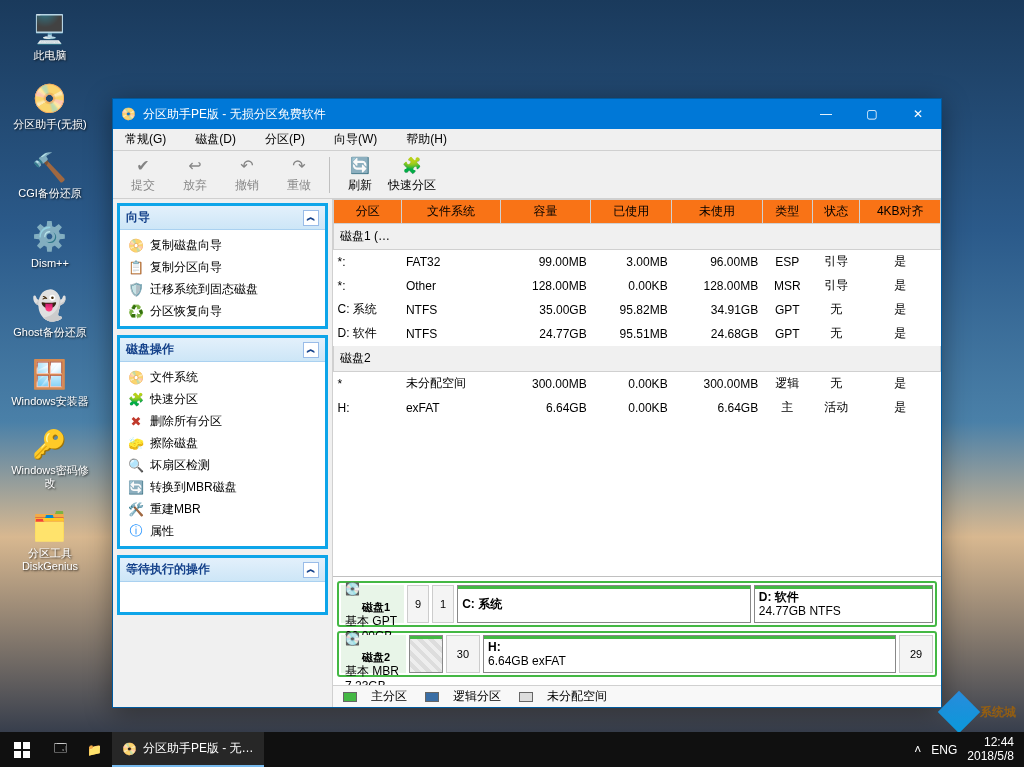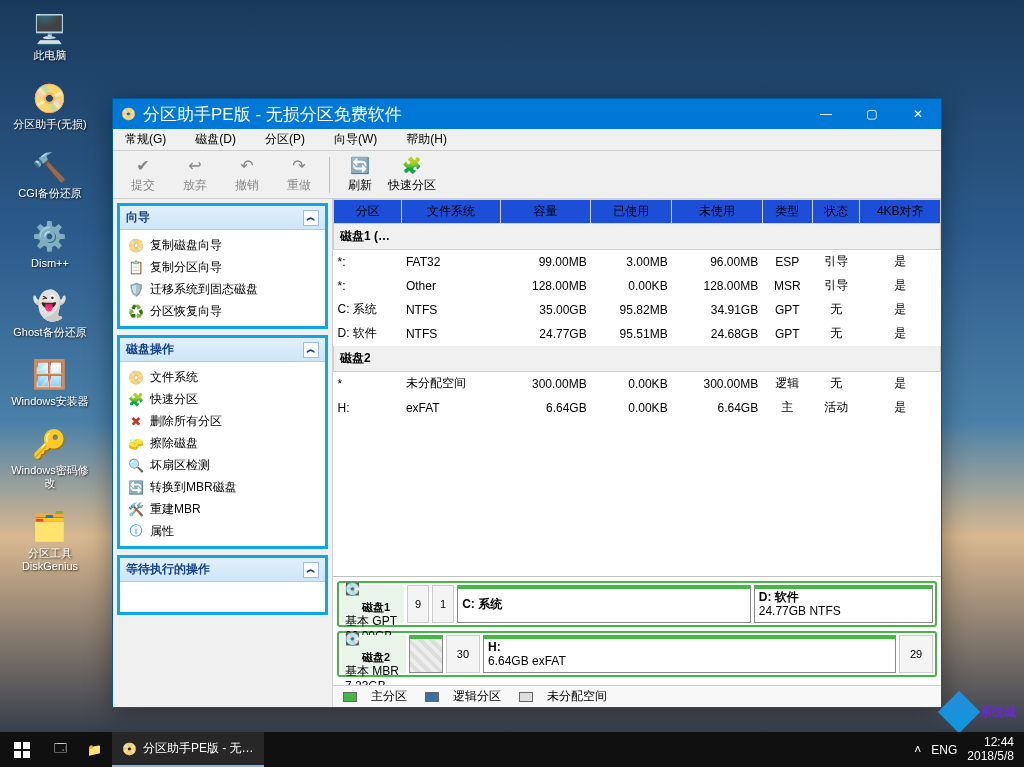--- a/index.html
+++ b/index.html
@@ -4,65 +4,65 @@
 <style>
 *{box-sizing:border-box;margin:0;padding:0;font-family:"Microsoft YaHei","Segoe UI",Tahoma,sans-serif;font-size:12px;}
 body{width:1024px;height:767px;overflow:hidden;background:linear-gradient(180deg,#1a3a5c 0%,#2b5a8a 30%,#4a80a8 55%,#d8b890 70%,#1a2840 100%);position:relative;}
 .desktop-icons{position:absolute;top:5px;left:5px;display:flex;flex-direction:column;gap:8px;width:90px;}
 .desktop-icon{display:flex;flex-direction:column;align-items:center;color:#fff;text-align:center;cursor:pointer;padding:4px;}
 .desktop-icon .ic{width:40px;height:40px;display:flex;align-items:center;justify-content:center;font-size:28px;}
 .desktop-icon span{font-size:11px;text-shadow:1px 1px 2px rgba(0,0,0,.8);line-height:1.2;}
 .window{position:absolute;left:112px;top:98px;width:830px;height:610px;background:#fff;border:1px solid #005a9e;box-shadow:0 5px 25px rgba(0,0,0,.4);display:flex;flex-direction:column;}
 .titlebar{height:30px;background:#0078d7;color:#fff;display:flex;align-items:center;padding:0 0 0 8px;}
 .titlebar .tb-icon{width:16px;height:16px;margin-right:6px;display:inline-flex;align-items:center;justify-content:center;}
-.titlebar .title{flex:1;font-size:17px;}
+.titlebar .title{flex:1;font-size:12px;}
 .win-btns{display:flex;height:100%;}
 .win-btn{width:46px;display:flex;align-items:center;justify-content:center;color:#fff;cursor:pointer;}
 .menubar{height:22px;background:#f0f0f0;border-bottom:1px solid #d0d0d0;display:flex;align-items:center;padding:0 6px;gap:17px;}
 .menu-item{padding:2px 6px;cursor:pointer;}
 .toolbar{height:48px;background:#f0f0f0;border-bottom:1px solid #d0d0d0;display:flex;align-items:center;padding:0 4px;}
 .tool-btn{width:52px;height:44px;display:flex;flex-direction:column;align-items:center;justify-content:center;cursor:pointer;border:1px solid transparent;gap:2px;}
 .tool-btn .ti{width:20px;height:20px;display:flex;align-items:center;justify-content:center;font-size:16px;}
 .tool-btn.disabled{opacity:.45;cursor:default;}
 .tool-sep{width:1px;height:36px;background:#c0c0c0;margin:0 4px;}
 .body{flex:1;display:flex;min-height:0;}
 .sidebar{width:220px;background:#f0f0f0;border-right:1px solid #d0d0d0;padding:4px;overflow:auto;}
 .panel{background:#fff;border:3px solid #0ea5e9;margin-bottom:6px;}
 .panel-hd{height:24px;background:linear-gradient(#e3f0fb,#cde6f7);border-bottom:1px solid #aad1f0;display:flex;align-items:center;justify-content:space-between;padding:0 6px;color:#15428b;font-weight:bold;}
 .panel-hd .chev{width:16px;height:16px;border:1px solid #99bce8;background:#fff;display:flex;align-items:center;justify-content:center;font-size:9px;color:#15428b;cursor:pointer;}
 .panel-body{padding:4px 2px;}
 .side-item{height:22px;display:flex;align-items:center;gap:6px;padding:0 6px;cursor:pointer;}
 .side-item .si{width:16px;height:16px;display:flex;align-items:center;justify-content:center;font-size:13px;}
 .main{flex:1;display:flex;flex-direction:column;min-width:0;}
 .grid{flex:1;overflow:auto;}
 .grid table{width:100%;border-collapse:collapse;}
-.grid th{background:#1d4ed8;border:1px solid #d0d0d0;padding:3px 4px;font-weight:normal;text-align:center;position:sticky;top:0;}
+.grid th{background:#f97316;border:1px solid #d0d0d0;padding:3px 4px;font-weight:normal;text-align:center;position:sticky;top:0;}
 .grid td{padding:3px 4px;text-align:right;border-bottom:1px solid transparent;}
 .grid td.l{text-align:left;}
 .grid td.c{text-align:center;}
-.grid .group td{background:#f0f0f0;border:1px solid #d0d0d0;text-align:left;font-weight:bold;padding:4px 6px;}
+.grid .group td{background:#f0f0f0;border:1px solid #d0d0d0;text-align:left;font-weight:normal;padding:4px 6px;}
 .diskmap{border-top:1px solid #c0c0c0;background:#fff;padding:4px;}
 .disk-row{display:flex;gap:3px;margin-bottom:4px;height:46px;border:2px solid #44b844;border-radius:3px;padding:2px;}
 .disk-row.sel{border:2px solid #44b844;}
 .disk-info{width:68px;background:#e8f5e8;padding:2px 4px;display:flex;flex-direction:column;justify-content:center;font-size:11px;line-height:1.2;}
 .disk-info b{font-size:11px;margin-top:36px;}
 .pblk{border:1px solid #888;background:#fff;display:flex;flex-direction:column;justify-content:center;padding:2px 4px;font-size:11px;line-height:1.2;overflow:hidden;position:relative;}
 .pblk .bar{position:absolute;top:0;left:0;height:3px;background:#44b844;width:100%;}
 .pblk.unalloc{background:repeating-linear-gradient(45deg,#eee,#eee 4px,#ddd 4px,#ddd 8px);}
 .ctx{width:28px;display:flex;align-items:center;justify-content:center;background:#f4f4f4;border:1px solid #ccc;font-size:11px;}
 .legend{height:22px;border-top:1px solid #d0d0d0;display:flex;align-items:center;gap:18px;padding:0 10px;background:#f8f8f8;}
 .legend-item{display:flex;align-items:center;gap:14px;}
 .legend-swatch{width:14px;height:10px;border:1px solid #666;}
 .taskbar{position:absolute;left:0;bottom:0;width:100%;height:35px;background:#101010;display:flex;align-items:center;color:#fff;}
 .start{width:44px;height:100%;display:flex;align-items:center;justify-content:center;cursor:pointer;}
 .tb-btn{height:100%;display:flex;align-items:center;padding:0 10px;cursor:pointer;gap:6px;}
 .tb-btn.active{background:#272727;border-bottom:2px solid #76b9ed;}
 .tray{margin-left:auto;display:flex;align-items:center;gap:10px;padding:0 10px;font-size:11px;}
 .clock{display:flex;flex-direction:column;align-items:flex-end;line-height:1.1;font-size:11px;}
-.watermark{position:absolute;right:8px;bottom:40px;display:flex;align-items:center;gap:6px;color:#6d28d9;font-size:20px;font-weight:bold;opacity:.85;}
+.watermark{position:absolute;right:8px;bottom:40px;display:flex;align-items:center;gap:6px;color:#a16207;font-size:20px;font-weight:bold;opacity:.85;}
 .wm-ic{width:30px;height:30px;transform:rotate(45deg);background:linear-gradient(135deg,#2196f3,#03a9f4);}
 </style>
 </head>
 <body>
 
 <div class="desktop-icons">
     <div class="desktop-icon">
       <div class="ic">🖥️</div>
       <span>此电脑</span>
     </div>

